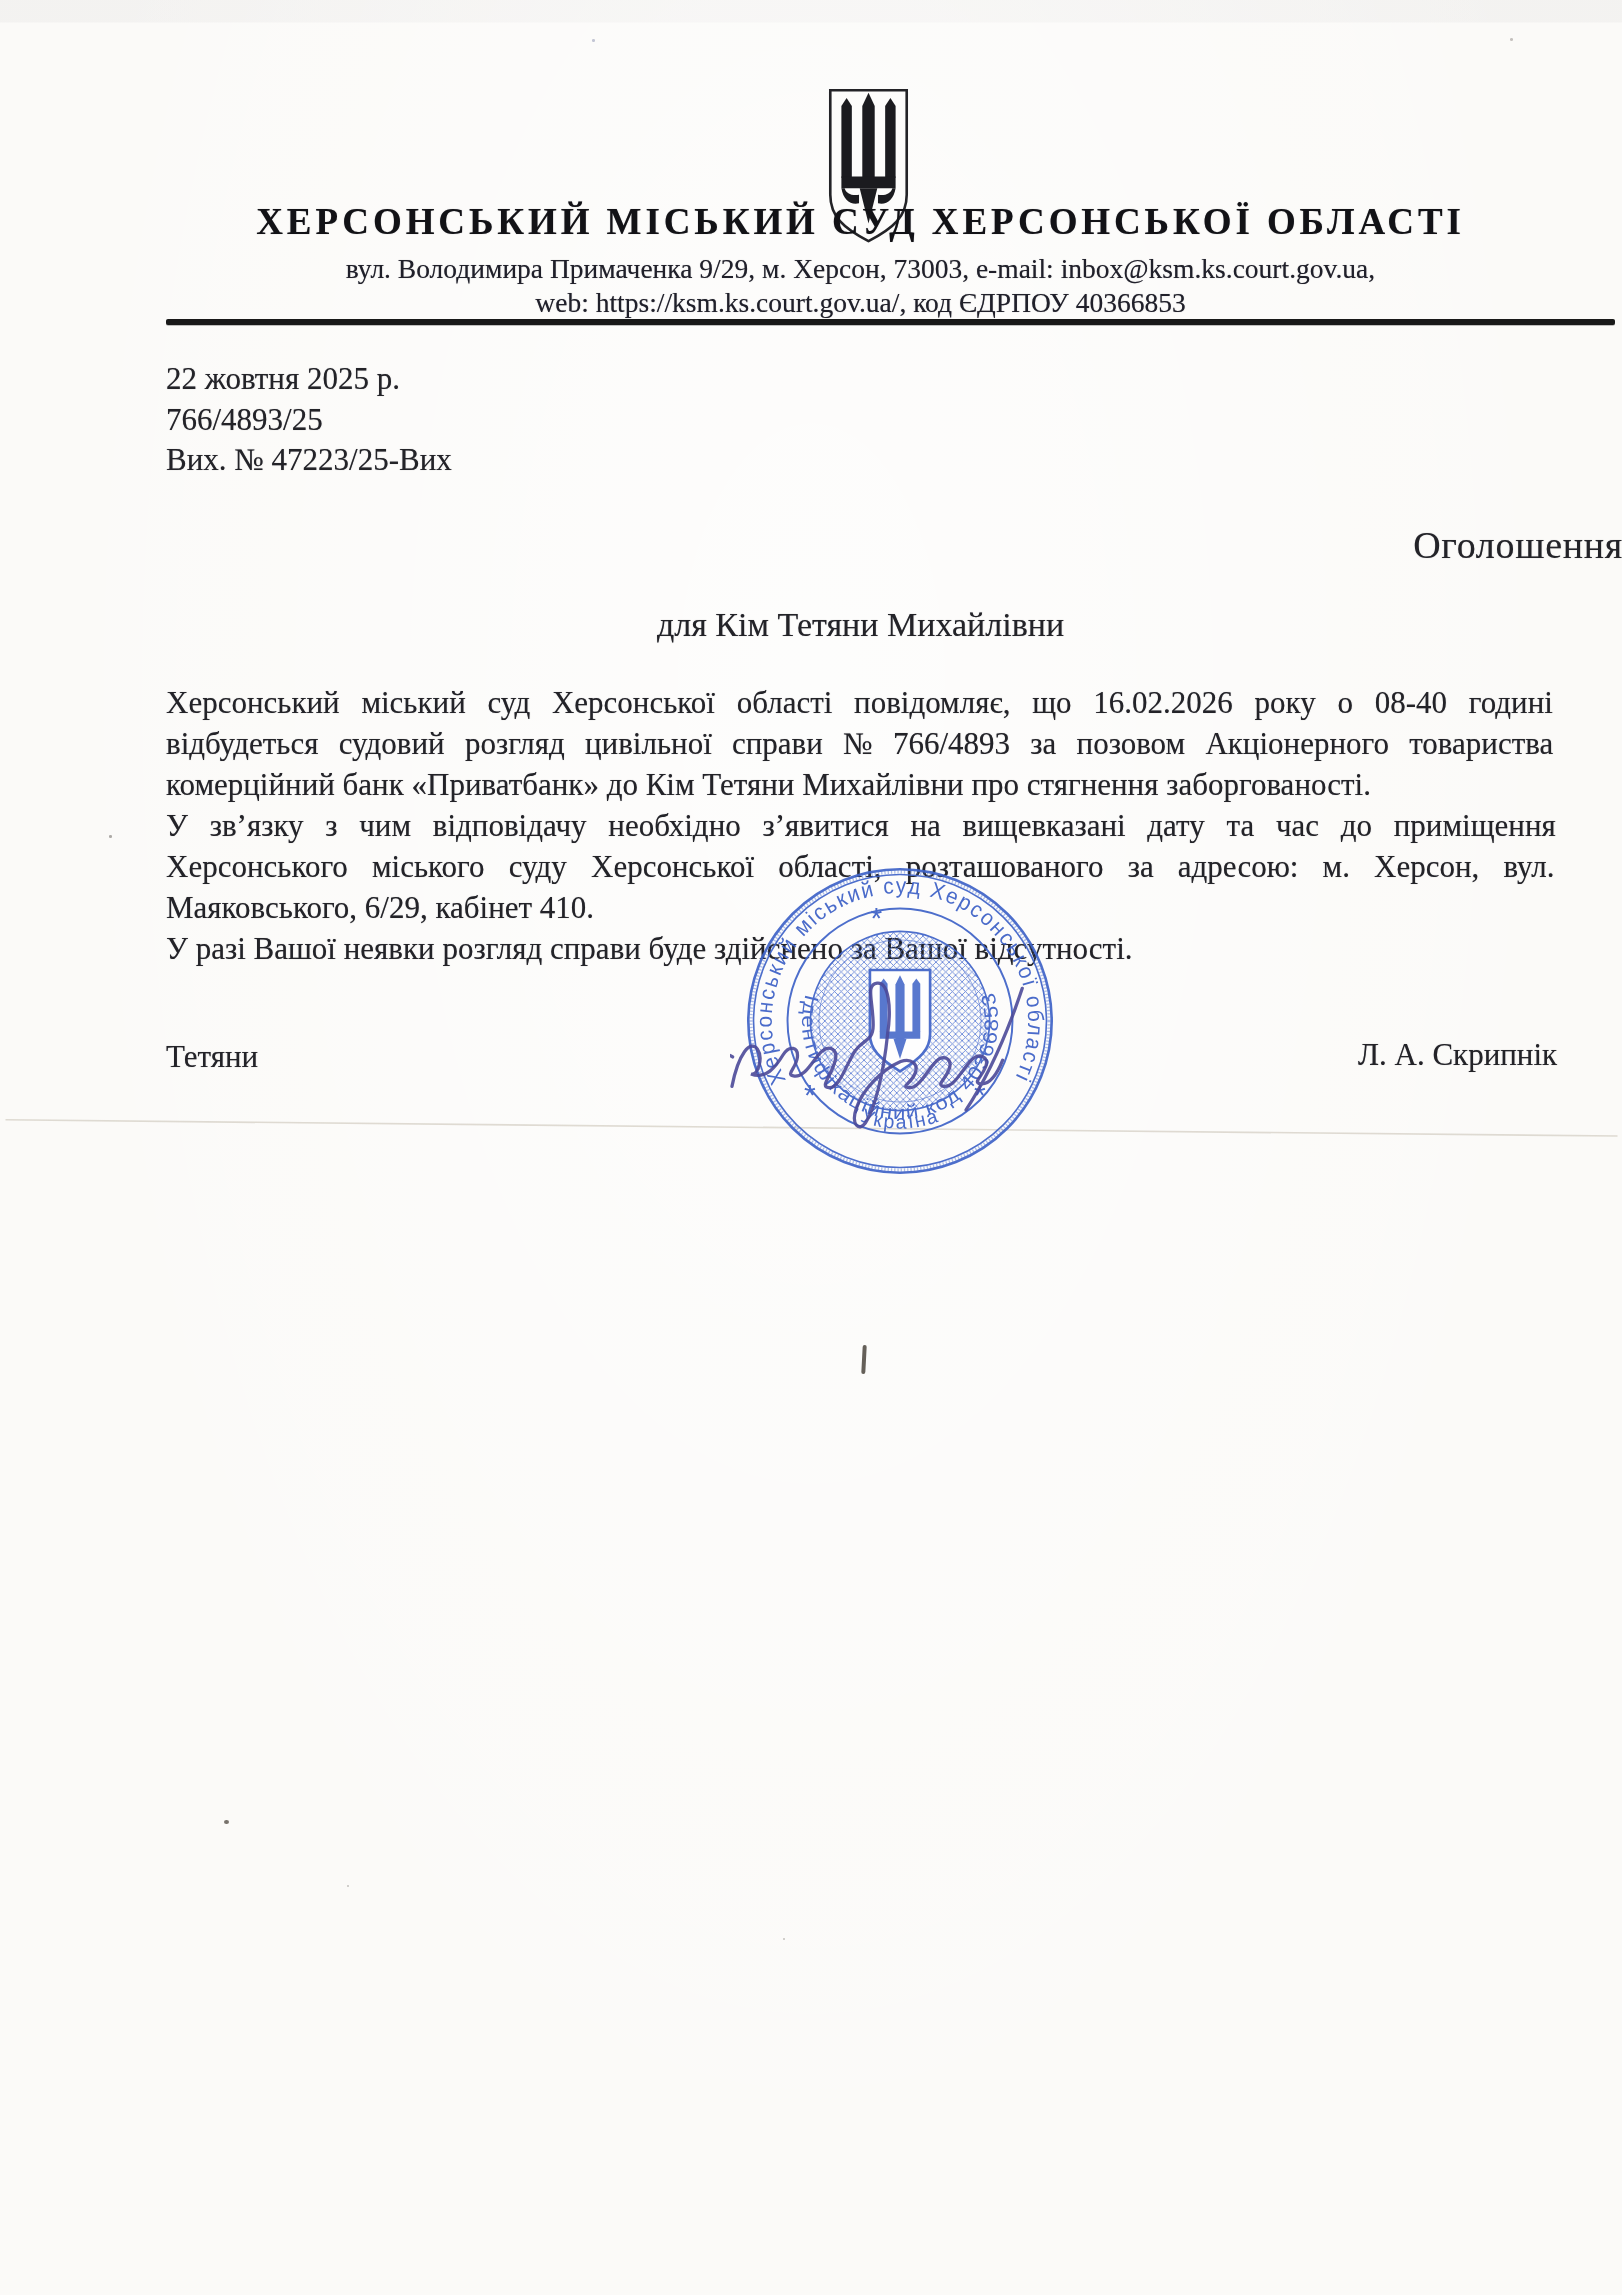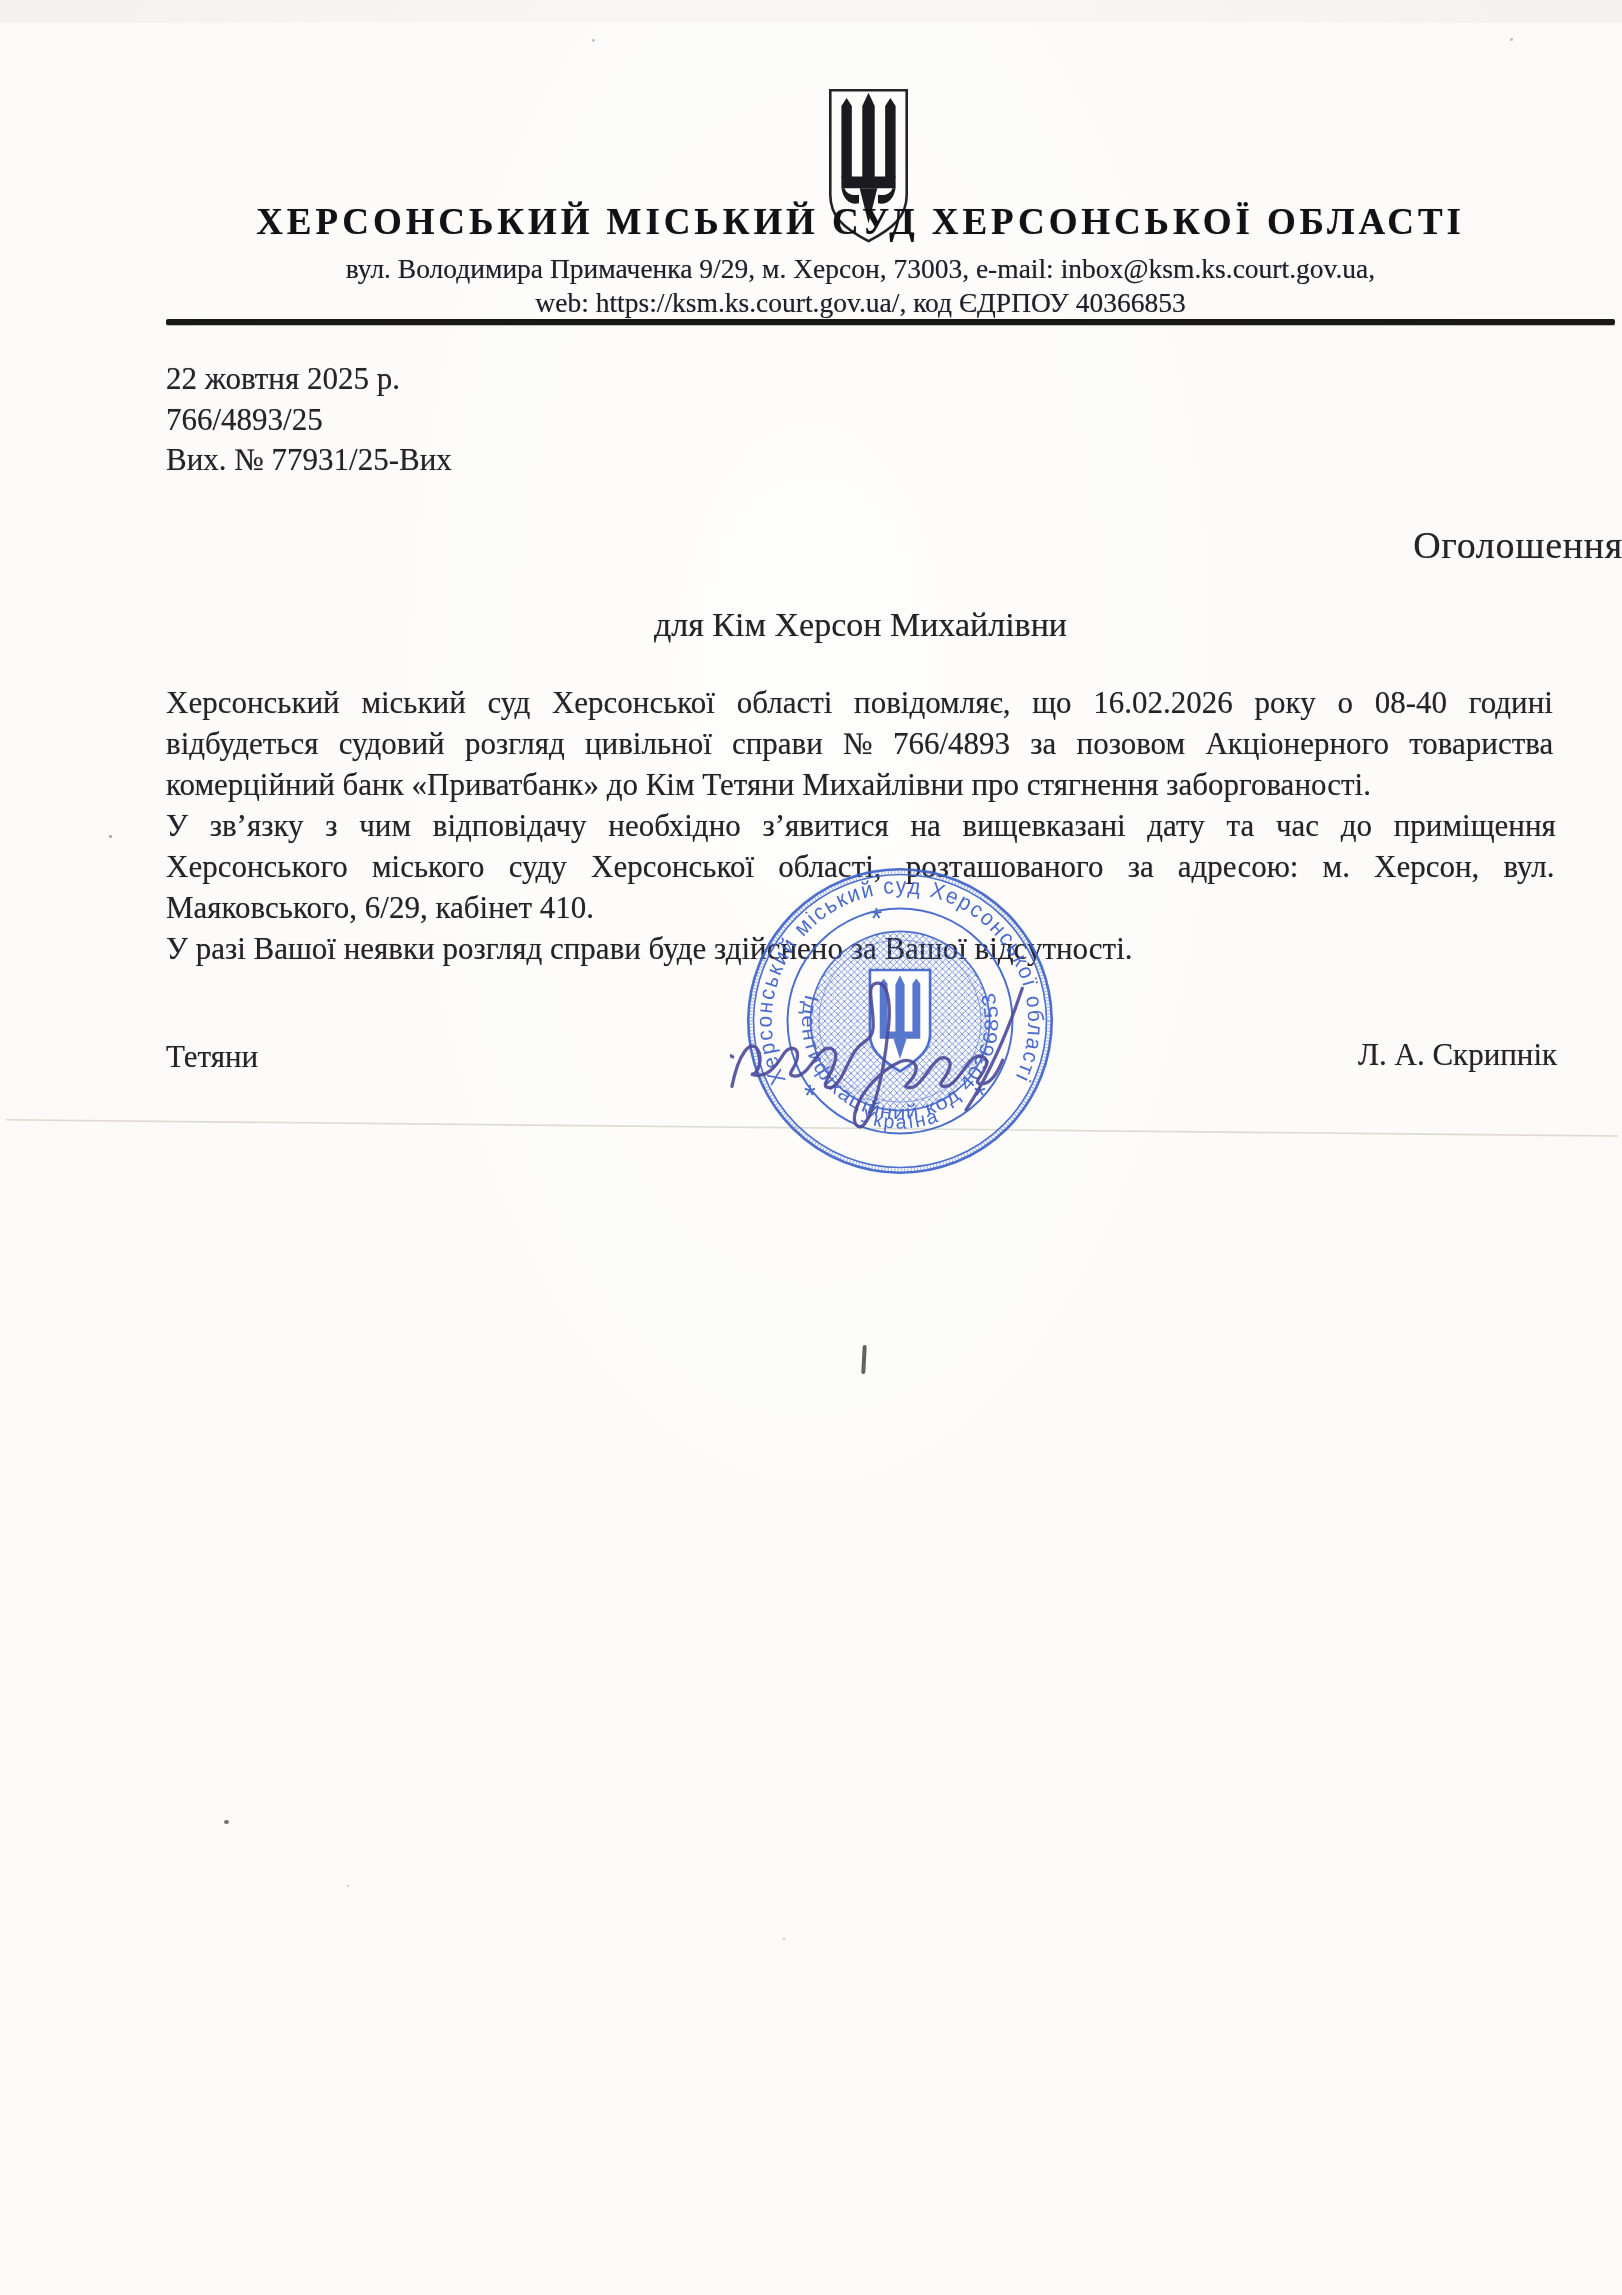--- a/index.html
+++ b/index.html
@@ -52,24 +52,24 @@
     </g>
   </svg>
 
   <div class="abs ctr org scan">ХЕРСОНСЬКИЙ МІСЬКИЙ СУД ХЕРСОНСЬКОЇ ОБЛАСТІ</div>
   <div class="abs ctr addr addr1 scan">вул. Володимира Примаченка 9/29, м. Херсон, 73003, e-mail: inbox@ksm.ks.court.gov.ua,</div>
   <div class="abs ctr addr addr2 scan">web: https://ksm.ks.court.gov.ua/, код ЄДРПОУ 40366853</div>
   <div class="abs rule"></div>
 
   <div class="abs meta m1 scan">22 жовтня 2025 р.</div>
   <div class="abs meta m2 scan">766/4893/25</div>
-  <div class="abs meta m3 scan">Вих. № 77931/25-Вих</div>
+  <div class="abs meta m3 scan">Вих. № 47223/25-Вих</div>
 
   <div class="abs ctr title scan">Оголошення</div>
-  <div class="abs ctr addressee scan">для Кім Херсон Михайлівни</div>
+  <div class="abs ctr addressee scan">для Кім Тетяни Михайлівни</div>
 
   <div class="abs bodyblock">
     <div class="bline scan"><span class="jtext j" style="word-spacing: 14px;">Херсонський міський суд Херсонської області повідомляє, що 16.02.2026 року о 08-40 годині</span></div>
     <div class="bline scan"><span class="jtext j" style="word-spacing: 12.5px;">відбудеться судовий розгляд цивільної справи № 766/4893 за позовом Акціонерного товариства</span></div>
     <div class="bline scan"><span class="jtext">комерційний банк «Приватбанк» до Кім Тетяни Михайлівни про стягнення заборгованості.</span></div>
     <div class="bline scan"><span class="jtext j" style="word-spacing: 14px; text-align: right;">У зв’язку з чим відповідачу необхідно з’явитися на вищевказані дату та час до приміщення</span></div>
     <div class="bline scan"><span class="jtext j" style="word-spacing: 16.4px;">Херсонського міського суду Херсонської області, розташованого за адресою: м. Херсон, вул.</span></div>
     <div class="bline scan"><span class="jtext">Маяковського, 6/29, кабінет 410.</span></div>
     <div class="bline scan"><span class="jtext">У разі Вашої неявки розгляд справи буде здійснено за Вашої відсутності.</span></div>
   </div>

